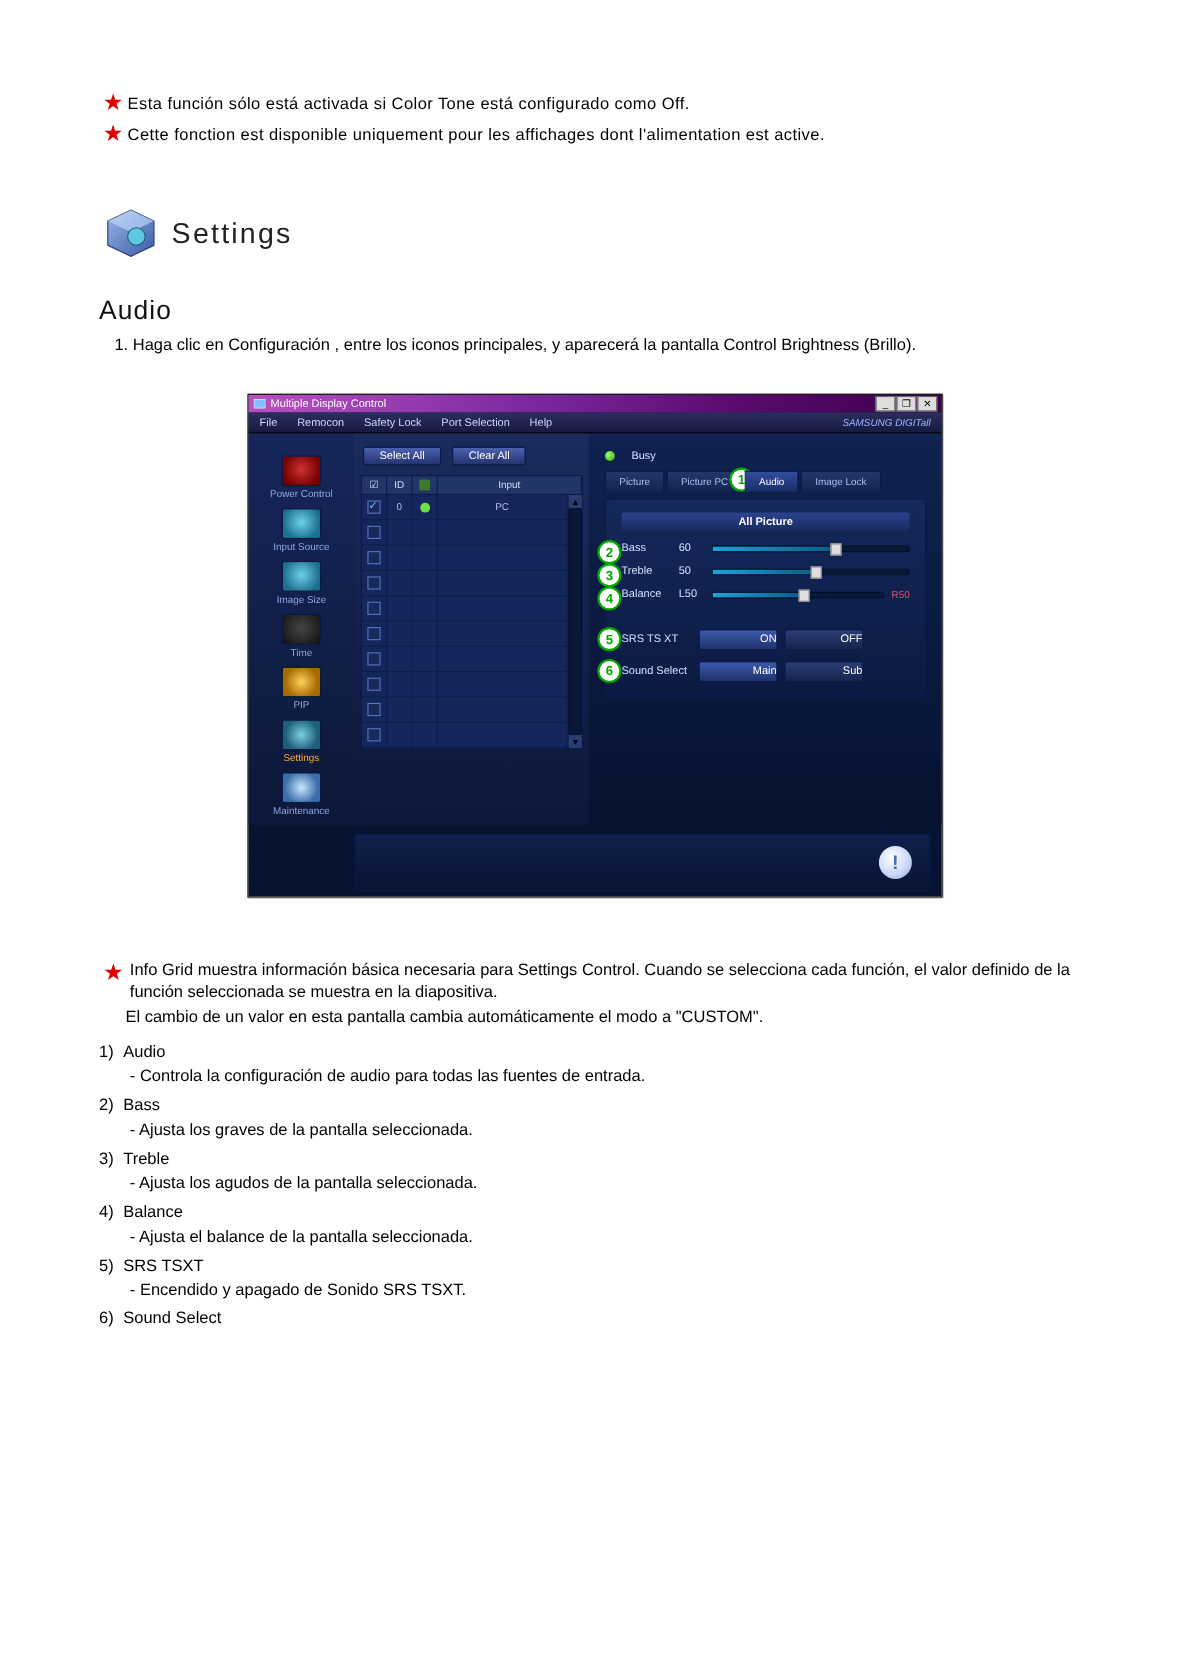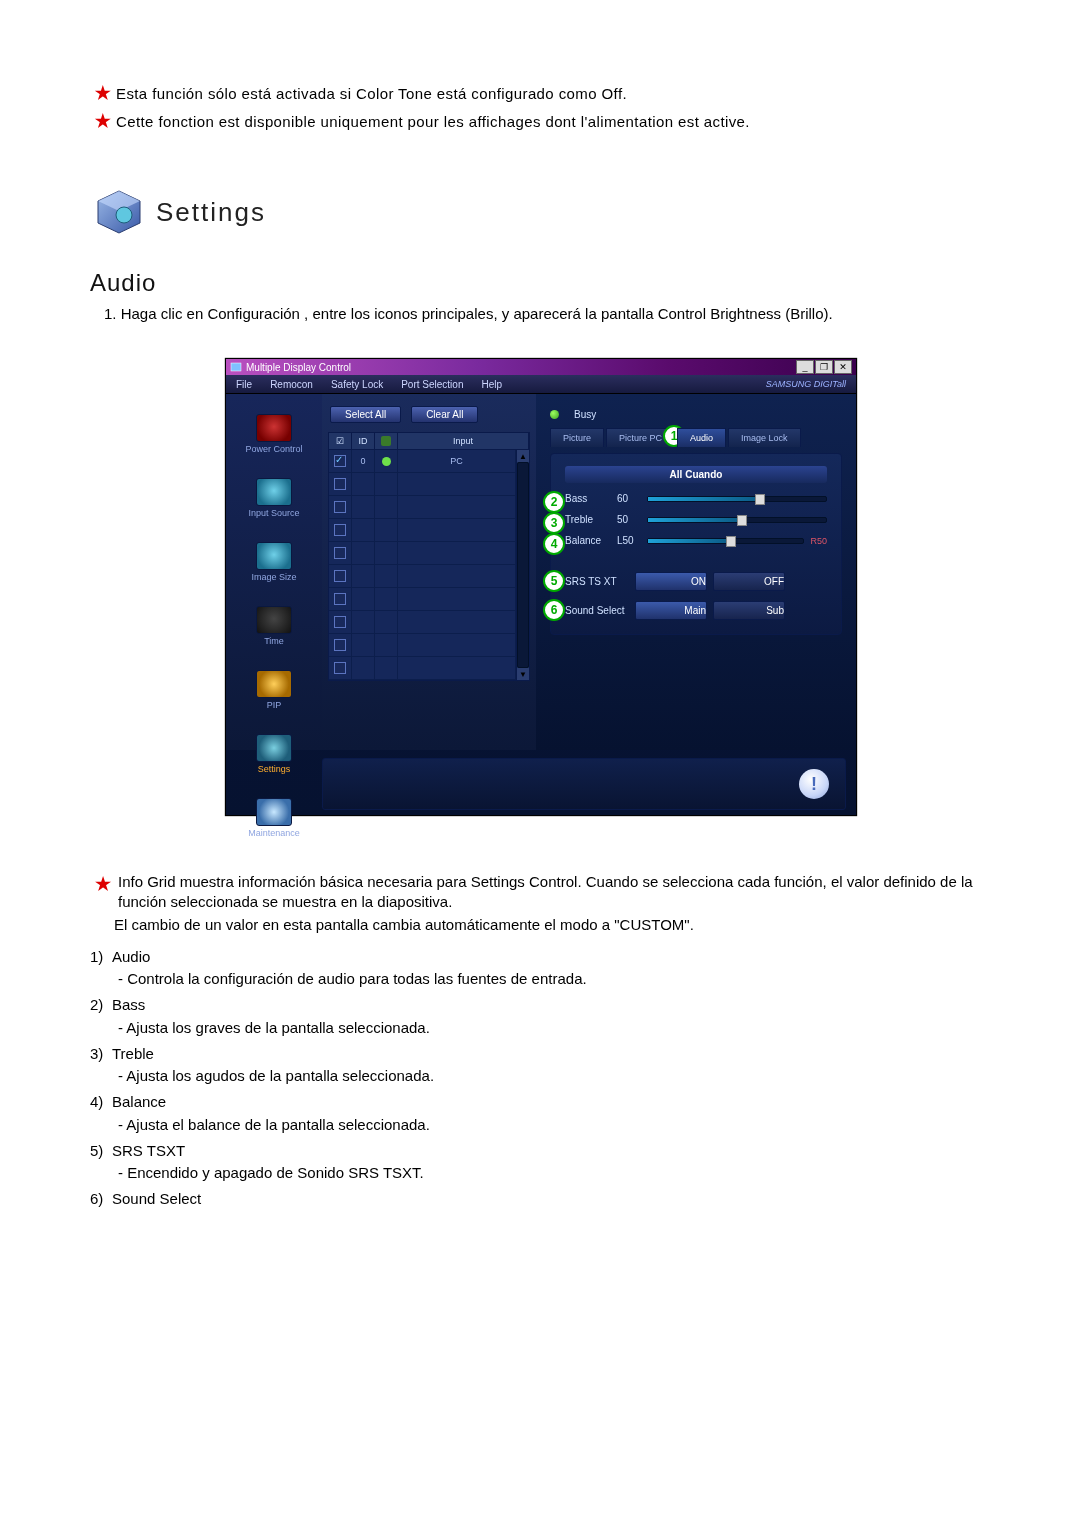--- a/index.html
+++ b/index.html
@@ -19,21 +19,21 @@
   .titlebar{height:16px;background:linear-gradient(90deg,#b950c0,#7a2a9e 40%,#5a0b6d 70%,#3a004d);display:flex;align-items:center;padding:0 4px;color:#fff;font-size:10px}
   .titlebar .tb-icon{width:12px;height:12px;margin-right:4px;display:inline-flex;align-items:center;justify-content:center}
   .titlebar .spacer{flex:1}
   .win-btns{display:flex;gap:1px}
   .win-btns div{width:16px;height:12px;background:#ddd;border:1px solid #666;color:#000;display:flex;align-items:center;justify-content:center;font-size:9px}
   .menubar{height:18px;background:linear-gradient(#2b2e5e,#161a3f);display:flex;align-items:center;padding:0 10px;color:#cdd6ff;font-size:10px;border-bottom:1px solid #000}
   .menubar .mi{margin-right:18px}
   .menubar .logo{margin-left:auto;color:#9cb2ff;font-style:italic;font-size:9px}
   .body{display:flex;height:calc(100% - 100px)}
   
-  .sidebar{width:96px;background:linear-gradient(#17265a,#0c1838);display:flex;flex-direction:column;align-items:center;padding-top:18px;gap:20px}
+  .sidebar{width:96px;background:linear-gradient(#17265a,#0c1838);display:flex;flex-direction:column;align-items:center;padding-top:18px;gap:4px}
   .side-item{width:80px;display:flex;flex-direction:column;align-items:center;color:#90a6e0;font-size:9px;text-align:center;gap:2px;padding:2px 0}
   .side-item.active{color:#ffae2e}
   .side-ico{width:34px;height:26px;border-radius:3px;background:radial-gradient(circle at 40% 35%,#6d86c8,#1a2a62 70%);border:1px solid #0a1840;position:relative;display:flex;align-items:center;justify-content:center}
   .side-ico.pc{background:radial-gradient(circle at 50% 45%,#c33,#700 75%)}
   .side-ico.img{background:radial-gradient(circle at 50% 45%,#6fd0e8,#1b6f8e 75%)}
   .side-ico.dot{background:radial-gradient(circle at 50% 45%,#444,#111)}
   .side-ico.pip{background:radial-gradient(circle,#ffcf5a,#a66a00 70%)}
   .side-ico.set{background:radial-gradient(circle,#7acfe0,#1e5e7a 70%)}
   .side-ico.maint{background:radial-gradient(circle,#c8e8ff,#3a6eaa 70%)}
   
@@ -294,21 +294,21 @@
         <div class="tabs">
           <div class="tab"><span>Picture</span></div>
           <div class="tab"><span>Picture PC</span>
             <span class="callout" style="left:56px;top:-4px">1</span>
           </div>
           <div class="tab active"><span>Audio</span></div>
           <div class="tab"><span>Image Lock</span></div>
         </div>
 
         <div class="panel">
-          <div class="panel-head">All Cuando</div>
+          <div class="panel-head">All Picture</div>
 
           <div class="slider-row">
             <span class="callout" style="left:-22px;top:-2px">2</span>
             <span class="nm">Bass</span>
             <span class="val">60</span>
             <div class="track">
                   <div class="fill" style="width:60%"></div>
                   <div class="knob" style="left:60%"></div>
                 </div>
           </div>

